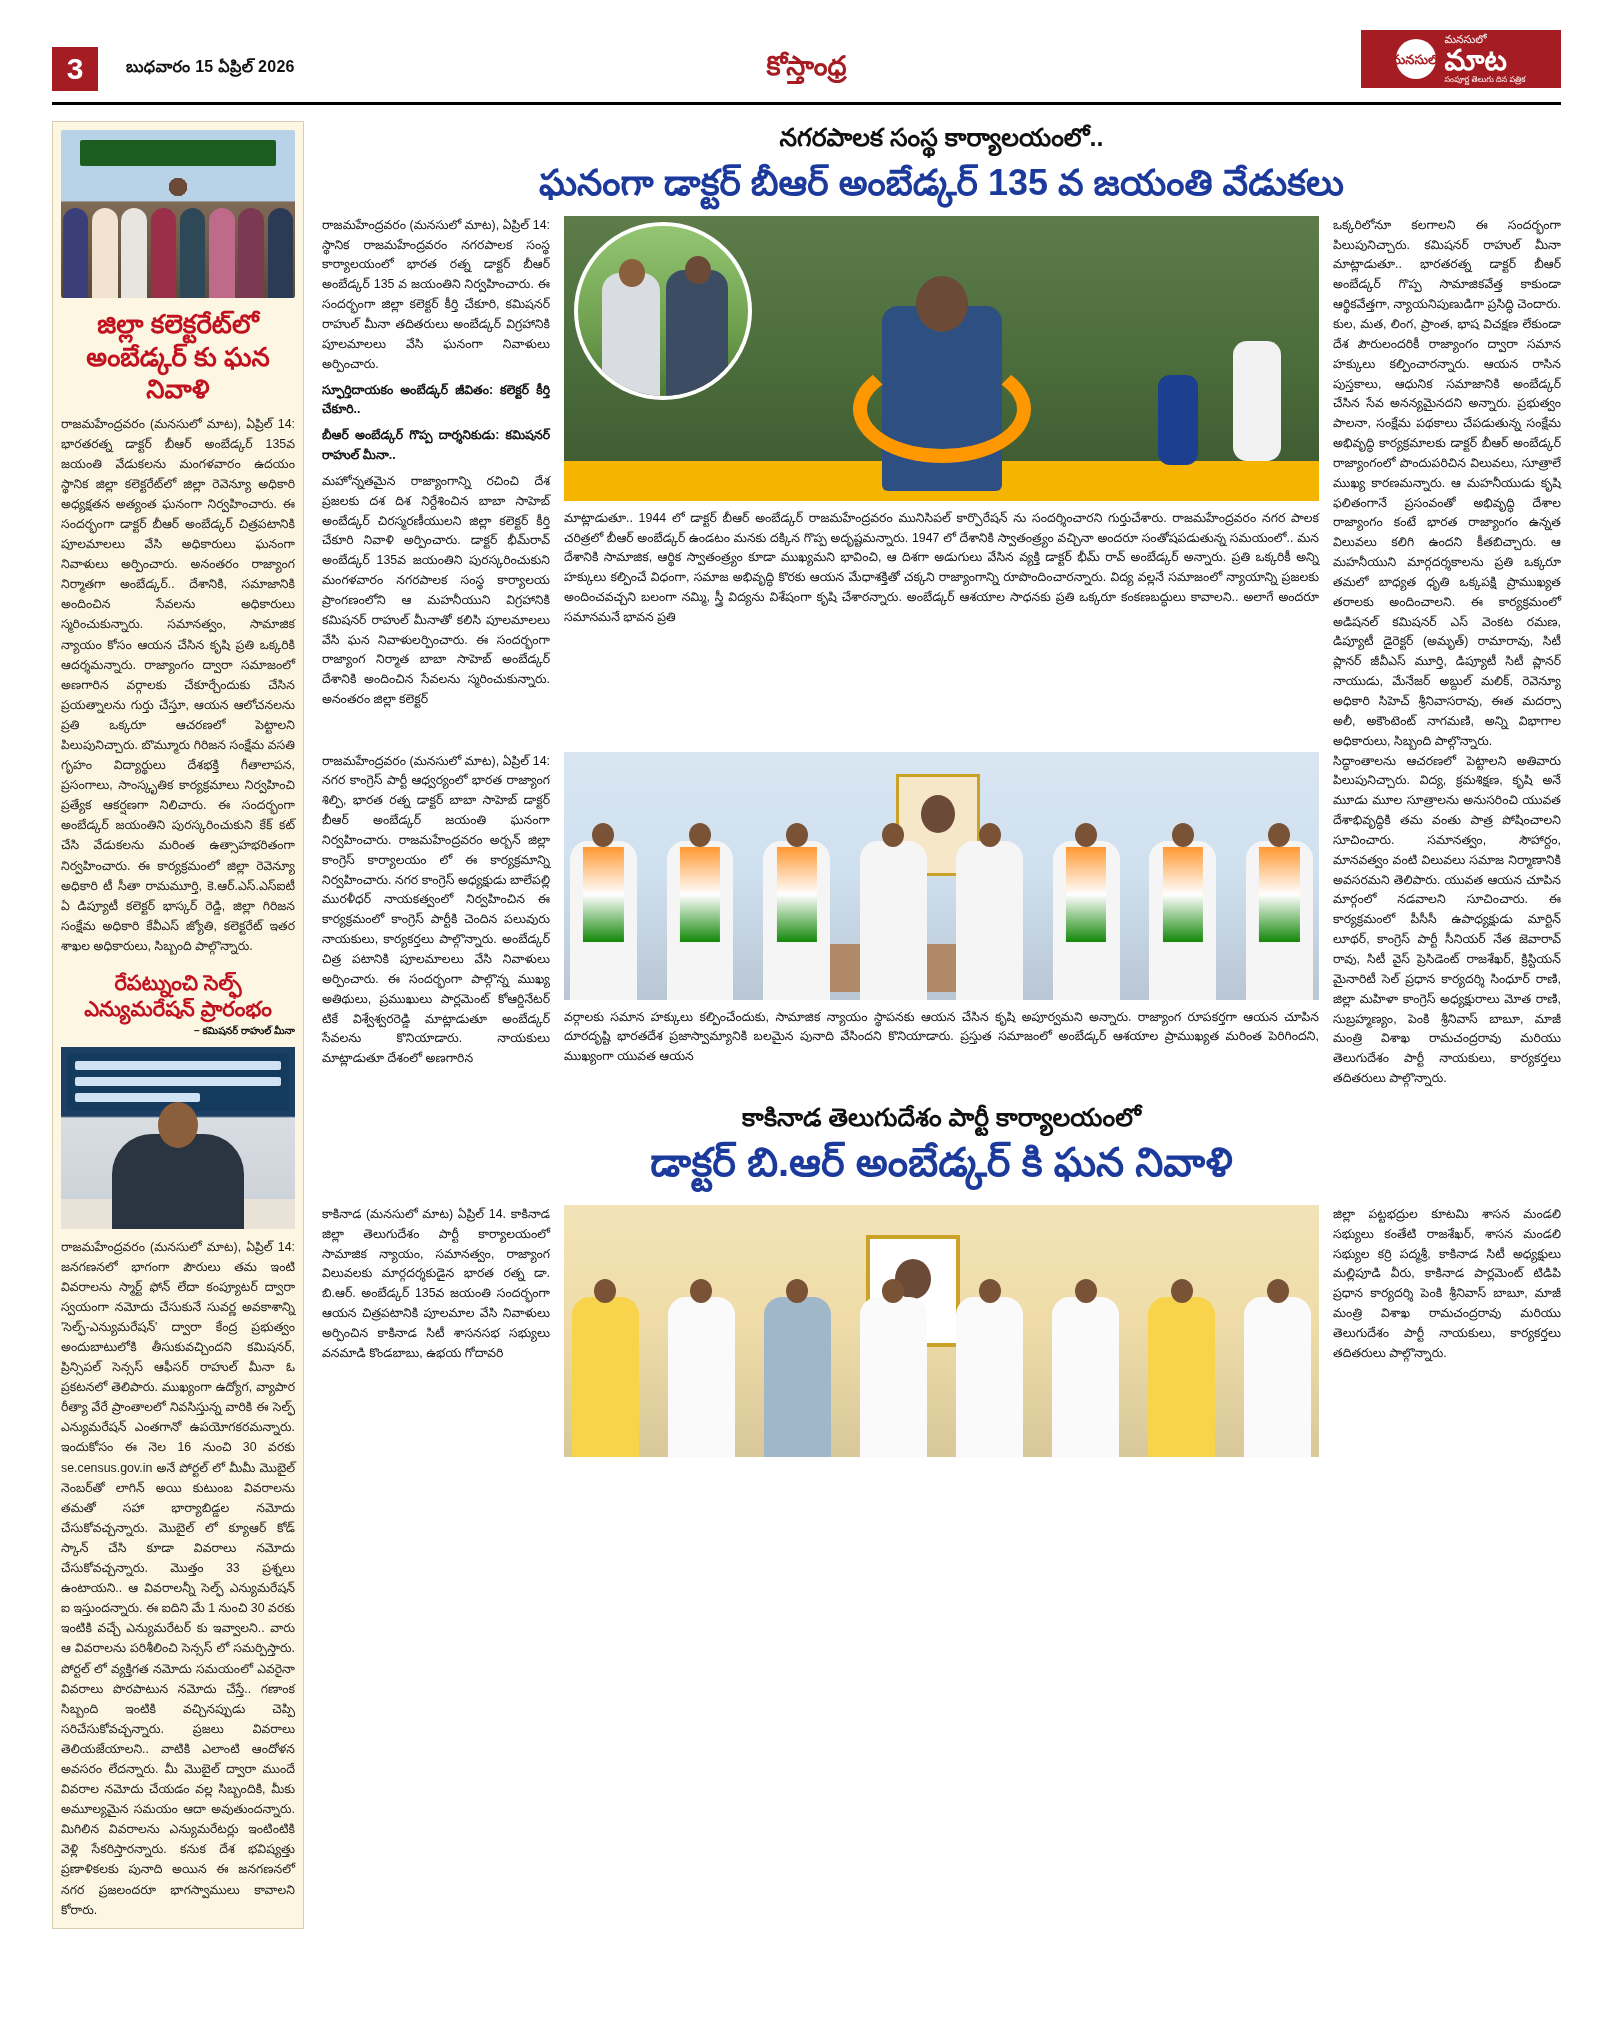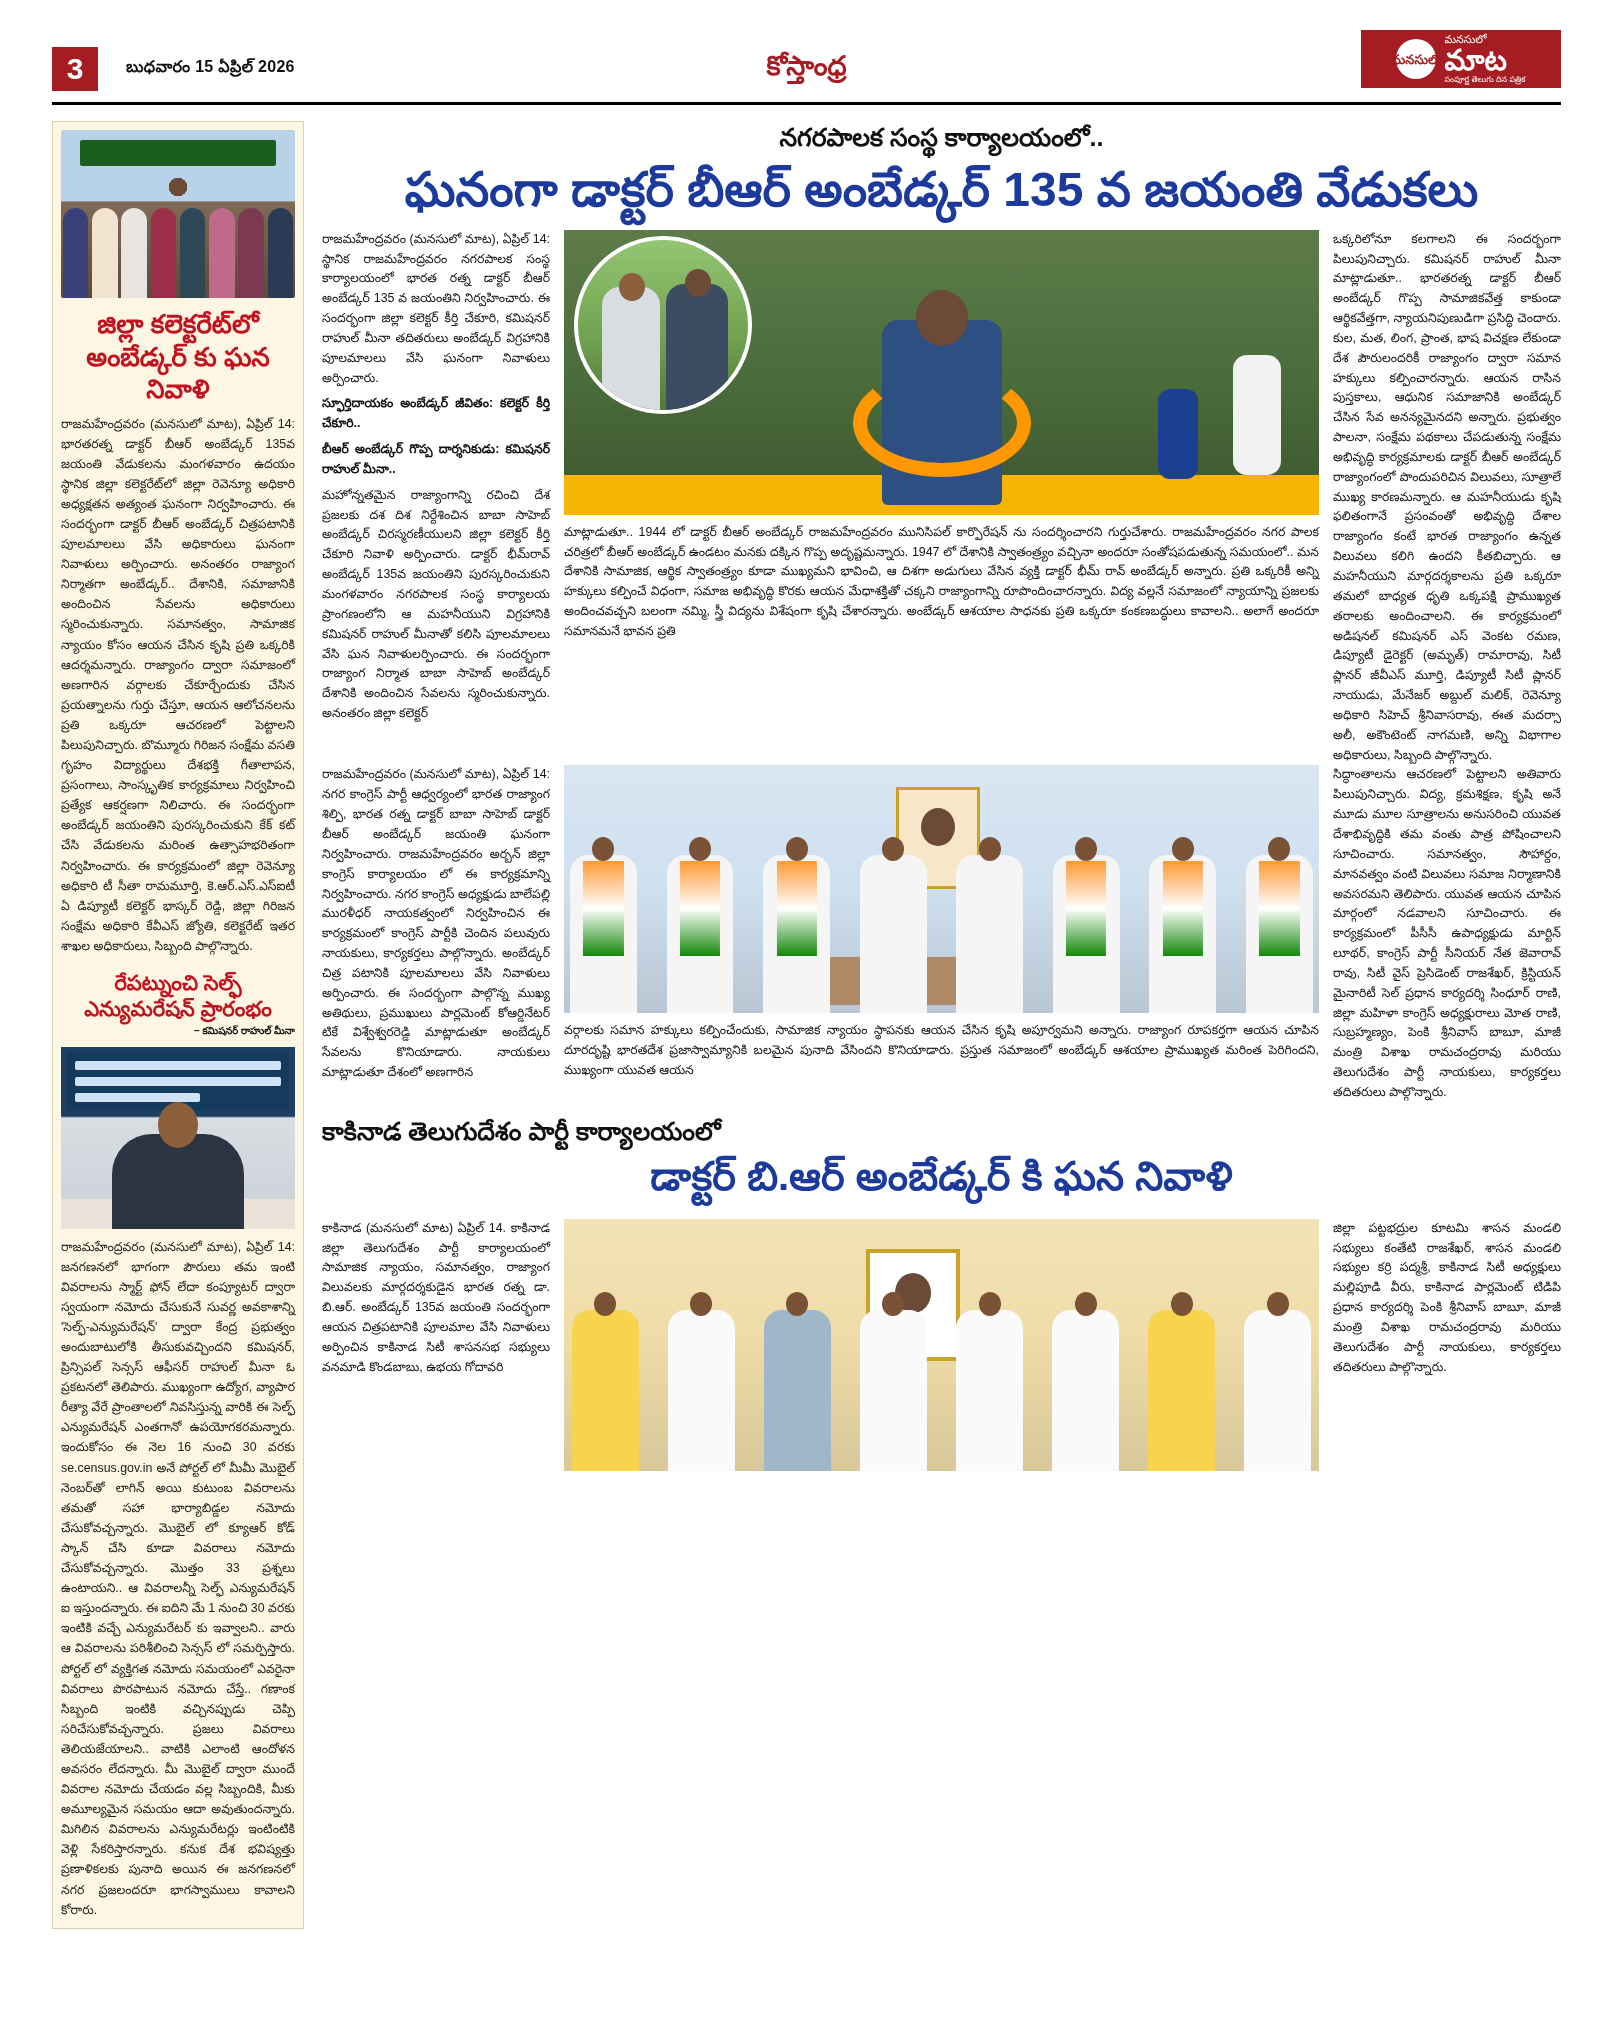--- a/index.html
+++ b/index.html
@@ -161,21 +161,21 @@
   }
   .left-photo2 .desk{
     position:absolute;bottom:0;left:0;right:0;height:16%;background:#e8e2d8;
   }
 
   
   .kicker{
     text-align:center;font-size:25px;font-weight:bold;color:#111;margin:2px 0 4px;
   }
   .main-headline{
-    text-align:center;font-size:48px;font-weight:bold;color:#1b3a9c;
+    text-align:center;font-size:36px;font-weight:bold;color:#1b3a9c;
     line-height:1.16;margin:0 0 12px;
   }
   .news-block{display:flex;gap:14px;}
   .colA{width:228px;}
   .colMid{flex:1;}
   .colB{width:228px;}
 
   .hero-photo{
     position:relative;width:100%;height:285px;margin-bottom:8px;
     background:linear-gradient(#5d7c4a 0%, #4a6b3a 55%, #3c5730 100%);
@@ -251,21 +251,21 @@
     content:"";position:absolute;top:-18px;left:50%;transform:translateX(-50%);
     width:22px;height:24px;border-radius:50%;background:#7a5236;
   }
   .photo-cong .scarf{
     position:absolute;top:6px;left:50%;transform:translateX(-50%);
     width:60%;height:60%;background:linear-gradient(#ff9933 0%,#ffffff 50%,#138808 100%);
   }
 
   
   .kicker3{
-    font-size:25px;font-weight:bold;color:#111;margin:14px 0 2px;
+    text-align:center;font-size:25px;font-weight:bold;color:#111;margin:14px 0 2px;
   }
   .headline-blue-3{
     text-align:center;font-size:40px;font-weight:bold;color:#1b3a9c;
     margin:2px 0 10px;
   }
   .photo-tdp{
     position:relative;width:100%;height:252px;
     background:linear-gradient(#f2e3b8 0%, #efdca8 45%, #d8c89a 100%);
     overflow:hidden;
   }

